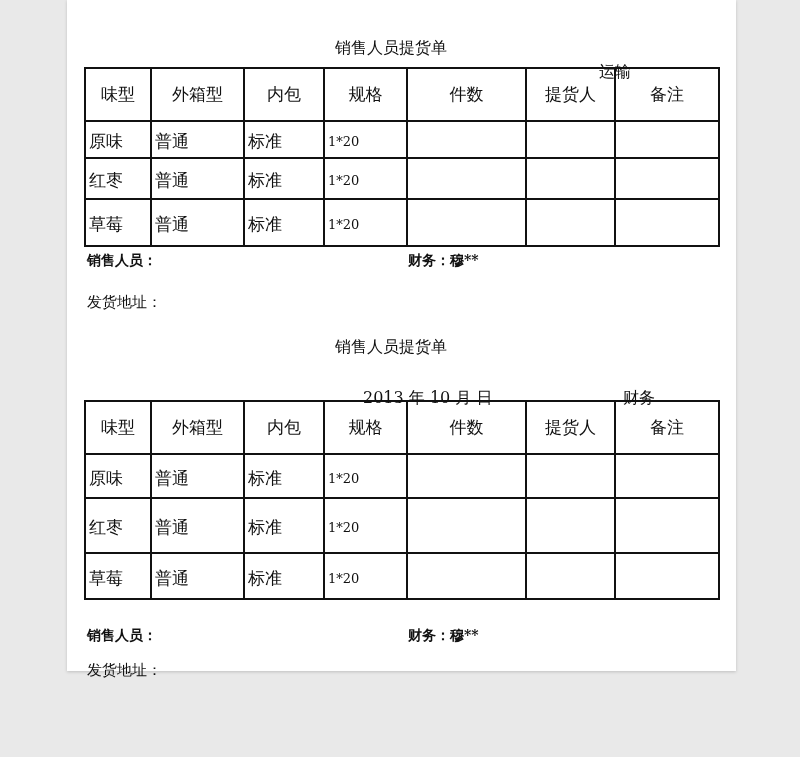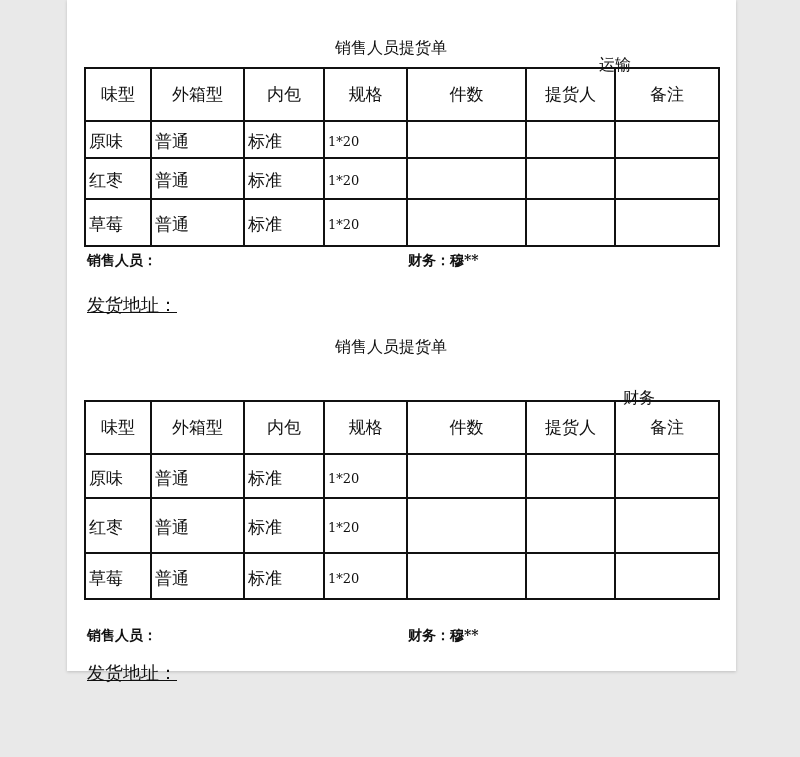--- a/index.html
+++ b/index.html
@@ -8,29 +8,29 @@
   .page { position:absolute; left:67px; top:0; width:669px; height:671px; background:#fff;
           box-shadow:0 1px 3px rgba(0,0,0,0.18); }
   .abs { position:absolute; white-space:nowrap;margin-top:20px; }
   .title { font-size:16px; }
   .dateline { font-size:16px; }
   table.grid { position:absolute; left:17px; border-collapse:collapse; table-layout:fixed; width:634px; }
   table.grid td { border:2px solid #111; font-size:17px; padding:4px 0 0 3px; vertical-align:middle; overflow:hidden; white-space:nowrap; }
   table.grid tr.head td { text-align:center; padding:14px; }
   td.spec { font-size:13px !important; }
   .foot { font-size:14px;font-weight:bold; }
-  .addr { font-size:18px;text-decoration:underline; }
+  .addr { font-size:15px; }
 </style>
 </head>
 <body>
 
 <div class="page">
 
   <div class="abs title" style="left:268px;top:18px;">销售人员提货单</div>
-  <div class="abs dateline" style="left:532px;top:35px;">运输</div>
+  <div class="abs dateline" style="left:532px;top:42px;">运输</div>
 
   <table class="grid" style="top:67px;">
     <colgroup>
         <col style="width:66px">
         <col style="width:93px">
         <col style="width:80px">
         <col style="width:83px">
         <col style="width:119px">
         <col style="width:89px">
         <col style="width:104px">
@@ -73,20 +73,21 @@
       <td></td>
     </tr>
   </tbody>
     </table>
 
   <div class="abs foot" style="left:20px;top:232px;">销售人员：</div>
   <div class="abs foot" style="left:341px;top:232px;">财务：穆**</div>
   <div class="abs addr" style="left:20px;top:273px;">发货地址：</div>
 
   <div class="abs title" style="left:268px;top:317px;">销售人员提货单</div>
+  <div class="abs dateline" style="left:296px;top:368px;">2013  年  10  月  日</div>
   <div class="abs dateline" style="left:556px;top:368px;text-align:center;">财务</div>
 
   <table class="grid" style="top:400px;">
     <colgroup>
         <col style="width:66px">
         <col style="width:93px">
         <col style="width:80px">
         <col style="width:83px">
         <col style="width:119px">
         <col style="width:89px">

